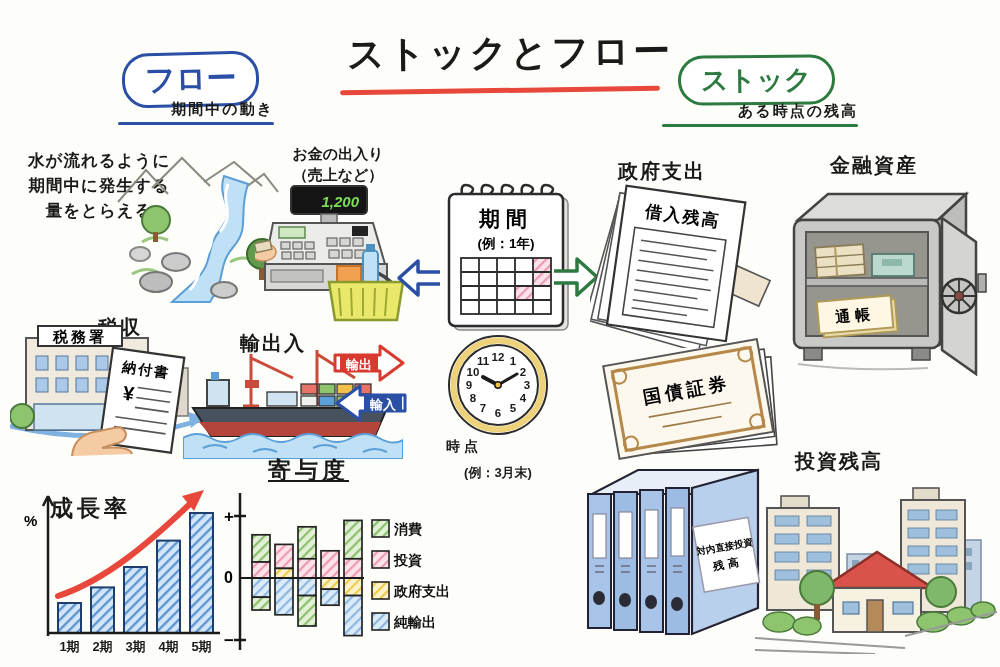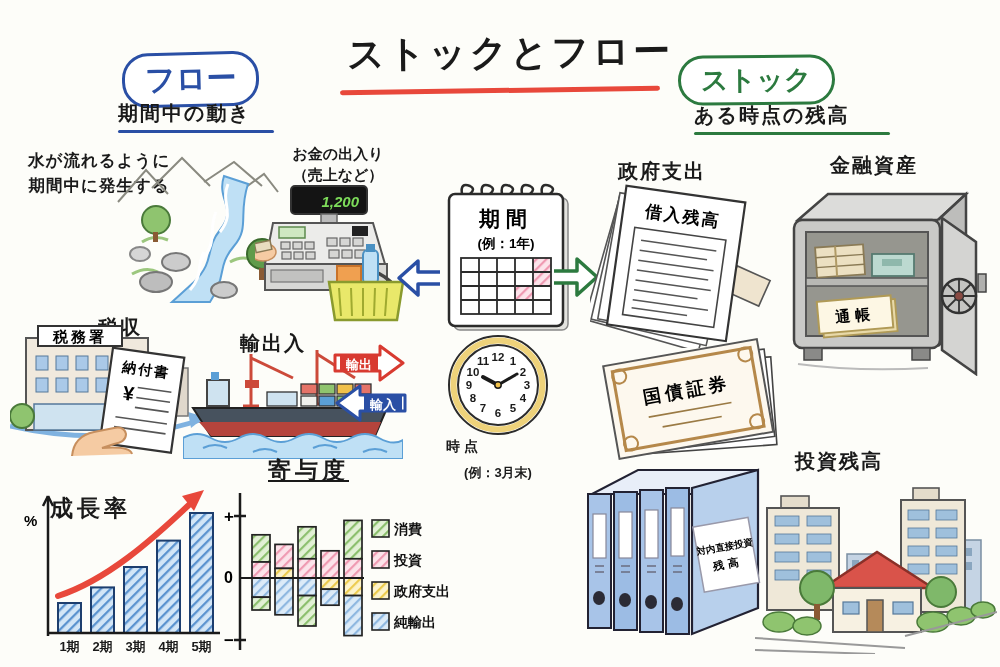--- a/index.html
+++ b/index.html
@@ -4,21 +4,21 @@
 <style>
   html,body{margin:0;padding:0;}
   body{width:1000px;height:667px;position:relative;background:#fdfdf9;
        font-family:"Liberation Sans","DejaVu Sans",sans-serif;overflow:hidden;color:#1a1a1a;}
   .abs{position:absolute;}
   .title{font-size:37px;font-weight:bold;letter-spacing:3px;transform:rotate(-0.6deg);}
   .underline-red{height:5px;background:#e8483b;border-radius:3px;transform:rotate(-0.8deg);}
   .badge{border:3.5px solid;border-radius:26px;padding:4px 20px;font-weight:bold;background:#fff;}
   .badge.flow{color:#2a4fa5;border-color:#2a4fa5;font-size:30px;transform:rotate(-1.5deg);}
   .badge.stock{color:#2c7a3f;border-color:#2c7a3f;font-size:27px;transform:rotate(-0.5deg);}
-  .subtitle{font-size:20px;font-weight:bold;letter-spacing:2px;}
+  .subtitle{font-size:15px;font-weight:bold;letter-spacing:2px;text-align:right;}
   .subline{height:3px;border-radius:2px;margin-top:3px;}
   .caption{font-size:16.5px;font-weight:bold;line-height:25px;letter-spacing:1px;}
   .label-md{font-size:20px;font-weight:bold;letter-spacing:2px;}
   .label-sm{font-size:15px;font-weight:bold;}
   svg text{font-family:"Liberation Sans","DejaVu Sans",sans-serif;}
 </style>
 </head>
 <body>
 
 <svg width="0" height="0" class="abs" aria-hidden="true">
@@ -49,28 +49,29 @@
 <div class="abs title" style="left:347px;top:28px;">ストックとフロー</div>
 <div class="abs underline-red" style="left:340px;top:88px;width:320px;"></div>
 
 <div class="abs badge flow" style="left:122px;top:52px;">フロー</div>
 <div class="abs" style="left:118px;top:100px;">
   <div class="subtitle">期間中の動き</div>
   <div class="subline" style="width:156px;background:#2a4fa5;"></div>
 </div>
 
 <div class="abs badge stock" style="left:678px;top:55px;">ストック</div>
-<div class="abs" style="left:662px;top:102px;margin-left:32px;">
+<div class="abs" style="left:662px;top:102px;">
   <div class="subtitle">ある時点の残高</div>
   <div class="subline" style="width:196px;background:#2c7a3f;"></div>
 </div>
 
 <div class="abs caption" style="left:28px;top:148px;text-align:center;">
   <div>水が流れるように</div>
   <div>期間中に発生する</div>
+  <div>量をとらえる</div>
 </div>
 
 <svg class="abs" style="left:112px;top:142px;" width="168" height="165" viewBox="0 0 168 165">
   <path d="M6 60 L34 28 L56 52 M40 46 L70 16 L98 44 M92 40 L122 20 L150 44 M130 48 L152 32 L166 50" fill="none" stroke="#8a8a80" stroke-width="2"></path>
   <path d="M112 34 C104 58 126 66 108 88 C92 108 104 118 82 140 L60 160 L98 160 C116 132 104 126 122 104 C138 86 126 72 136 42 Z" fill="#bfe0f5" stroke="#5b9fd6" stroke-width="2"></path>
   <path d="M116 42 C108 62 124 70 108 90 M104 70 C96 88 106 100 90 118 M92 110 C84 124 92 132 78 148" fill="none" stroke="#ffffff" stroke-width="3"></path>
   <path d="M30 100 q12 -8 26 -2 M118 120 q14 -8 26 0 M20 132 q14 -8 26 -2" stroke="#9cc77e" stroke-width="3" fill="none"></path>
   <circle cx="44" cy="78" r="14" fill="#8fc46f" stroke="#4a7a3a" stroke-width="2"></circle>
   <rect x="41" y="90" width="5" height="10" fill="#8a5a34"></rect>
   <circle cx="150" cy="112" r="15" fill="#5f9b4a" stroke="#3a6a2c" stroke-width="2"></circle>

